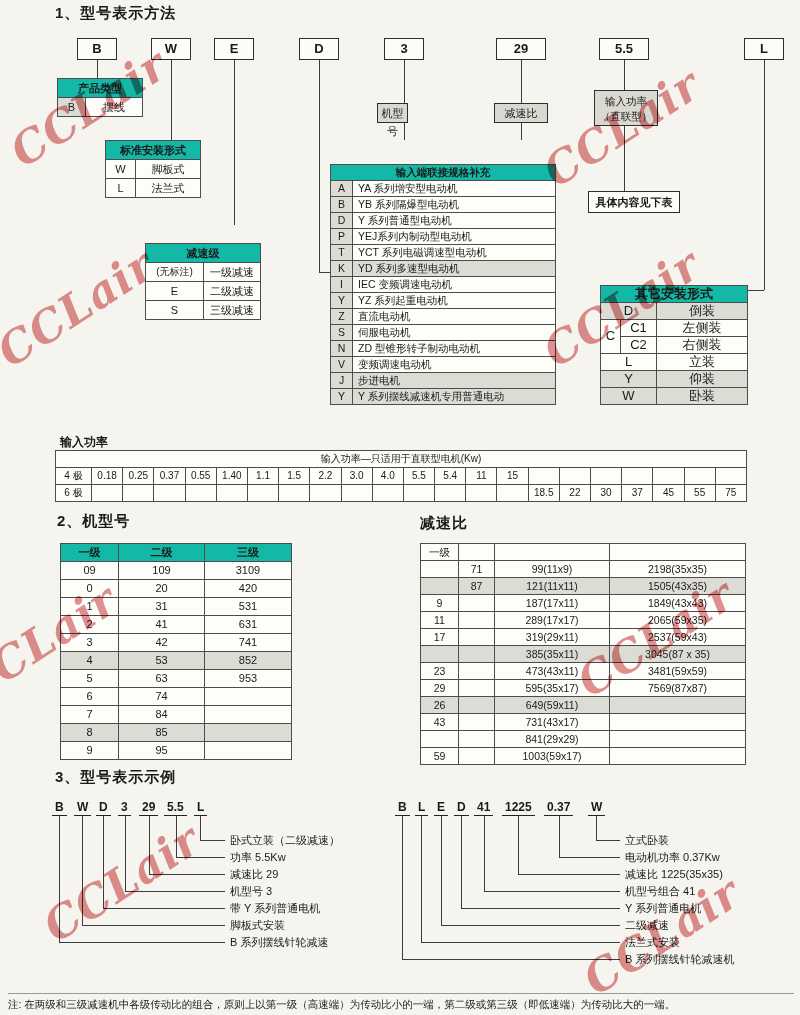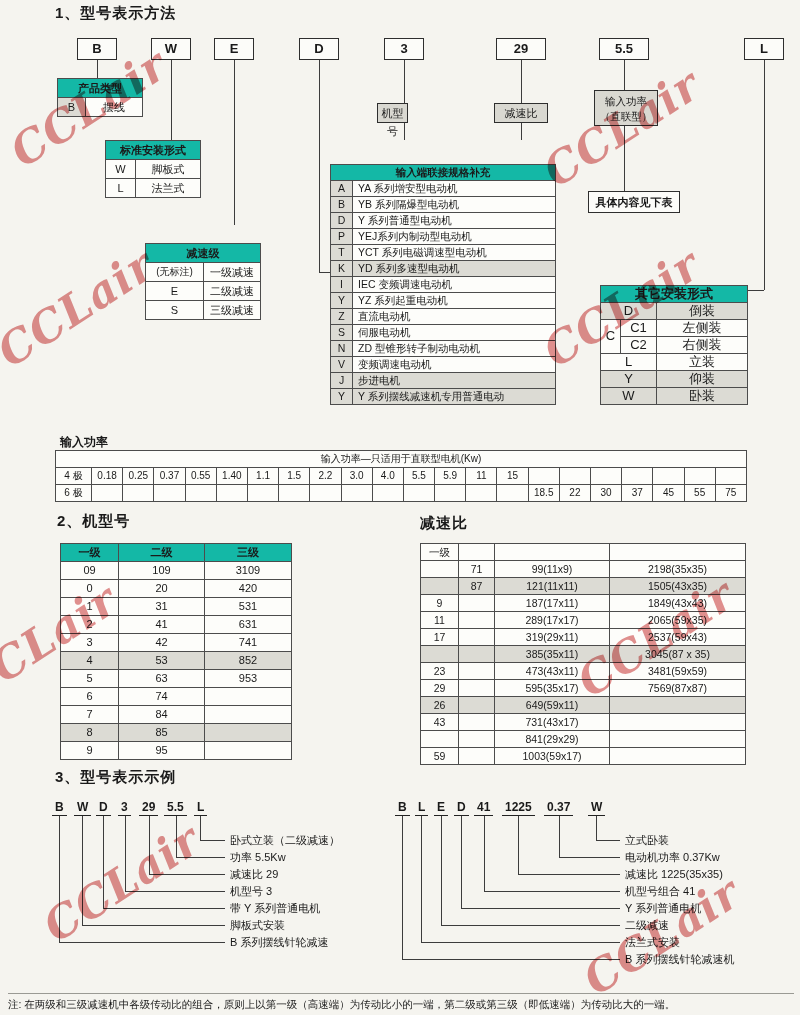--- a/index.html
+++ b/index.html
@@ -259,21 +259,21 @@
       <td>0.25</td>
       <td>0.37</td>
       <td>0.55</td>
       <td>1.40</td>
       <td>1.1</td>
       <td>1.5</td>
       <td>2.2</td>
       <td>3.0</td>
       <td>4.0</td>
       <td>5.5</td>
-      <td>5.9</td>
+      <td>5.4</td>
       <td>11</td>
       <td>15</td>
       <td></td>
       <td></td>
       <td></td>
       <td></td>
       <td></td>
       <td></td>
       <td></td>
     </tr>

